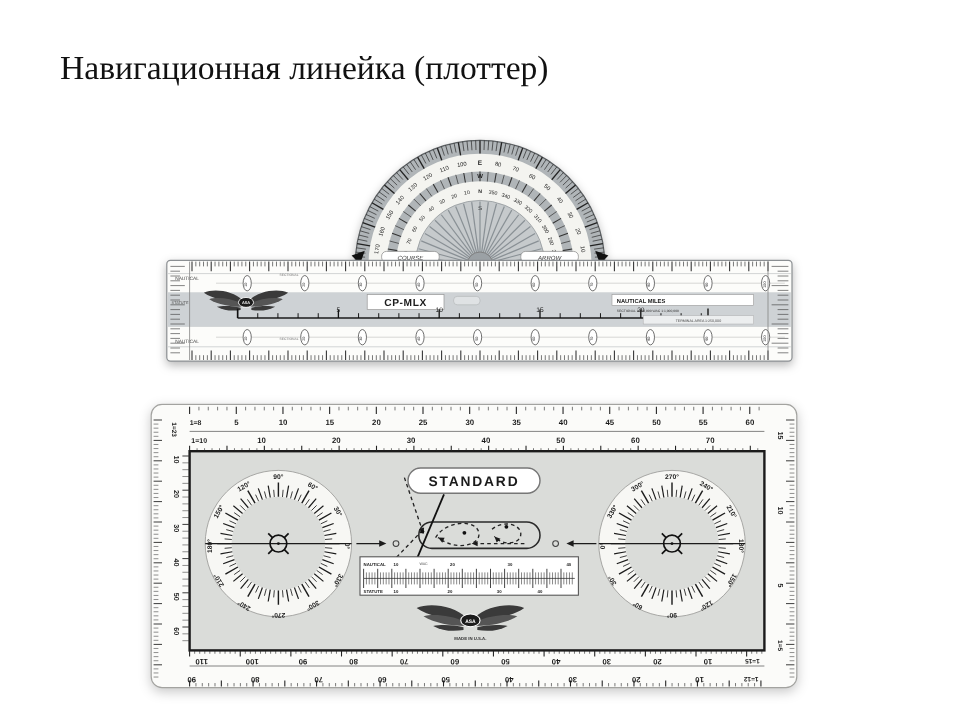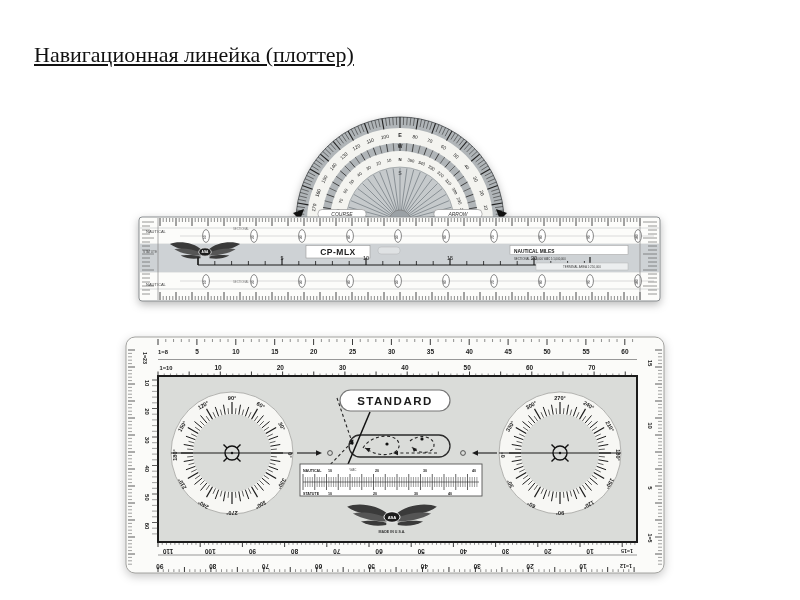--- a/index.html
+++ b/index.html
@@ -1,19 +1,19 @@
 <!DOCTYPE html>
 <html><head>
 <meta charset="utf-8">
 <style>
   html,body{margin:0;padding:0;}
   body{width:800px;height:600px;background:#ffffff;position:relative;overflow:hidden;
        font-family:"Liberation Sans",sans-serif;}
-  .slide-title{position:absolute;left:34px;top:42px;font-family:"Liberation Serif",serif;
-       font-size:22px;color:#111;text-decoration:underline;}
+  .slide-title{position:absolute;left:50px;top:42px;font-family:"Liberation Serif",serif;
+       font-size:28px;color:#111;}
   .fig{position:absolute;}
   #fig-cpmlx{left:138px;top:100px;width:524px;height:210px;
        filter:drop-shadow(0 3px 4px rgba(0,0,0,.28));}
   #fig-standard{left:125px;top:336px;width:540px;height:240px;
        filter:drop-shadow(0 3px 5px rgba(0,0,0,.22));}
   svg{display:block;}
   svg text{font-family:"Liberation Sans",sans-serif;}
 </style>
 </head>
 <body>

